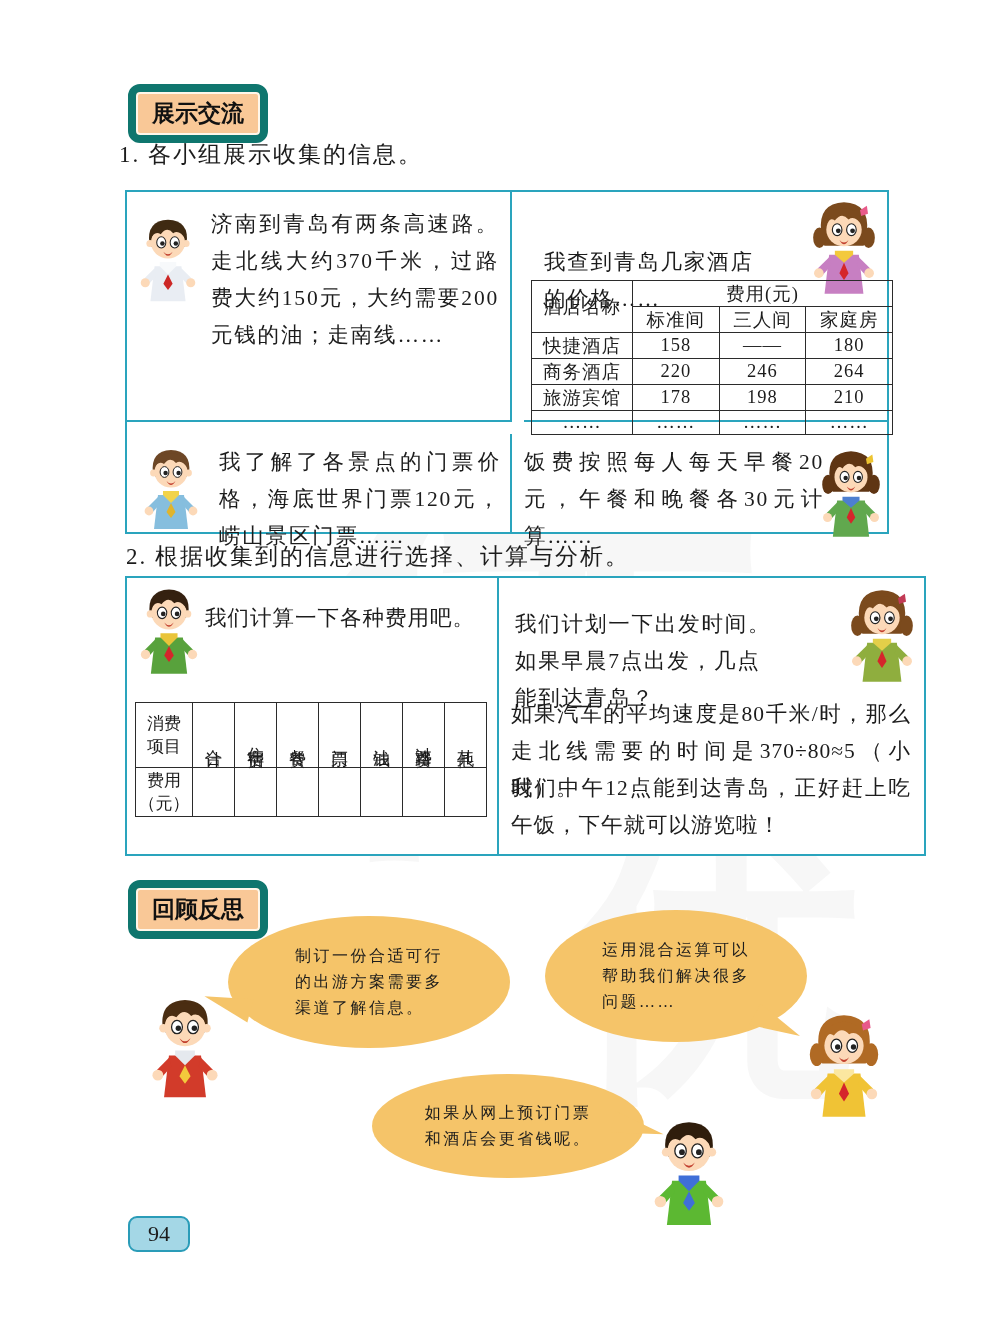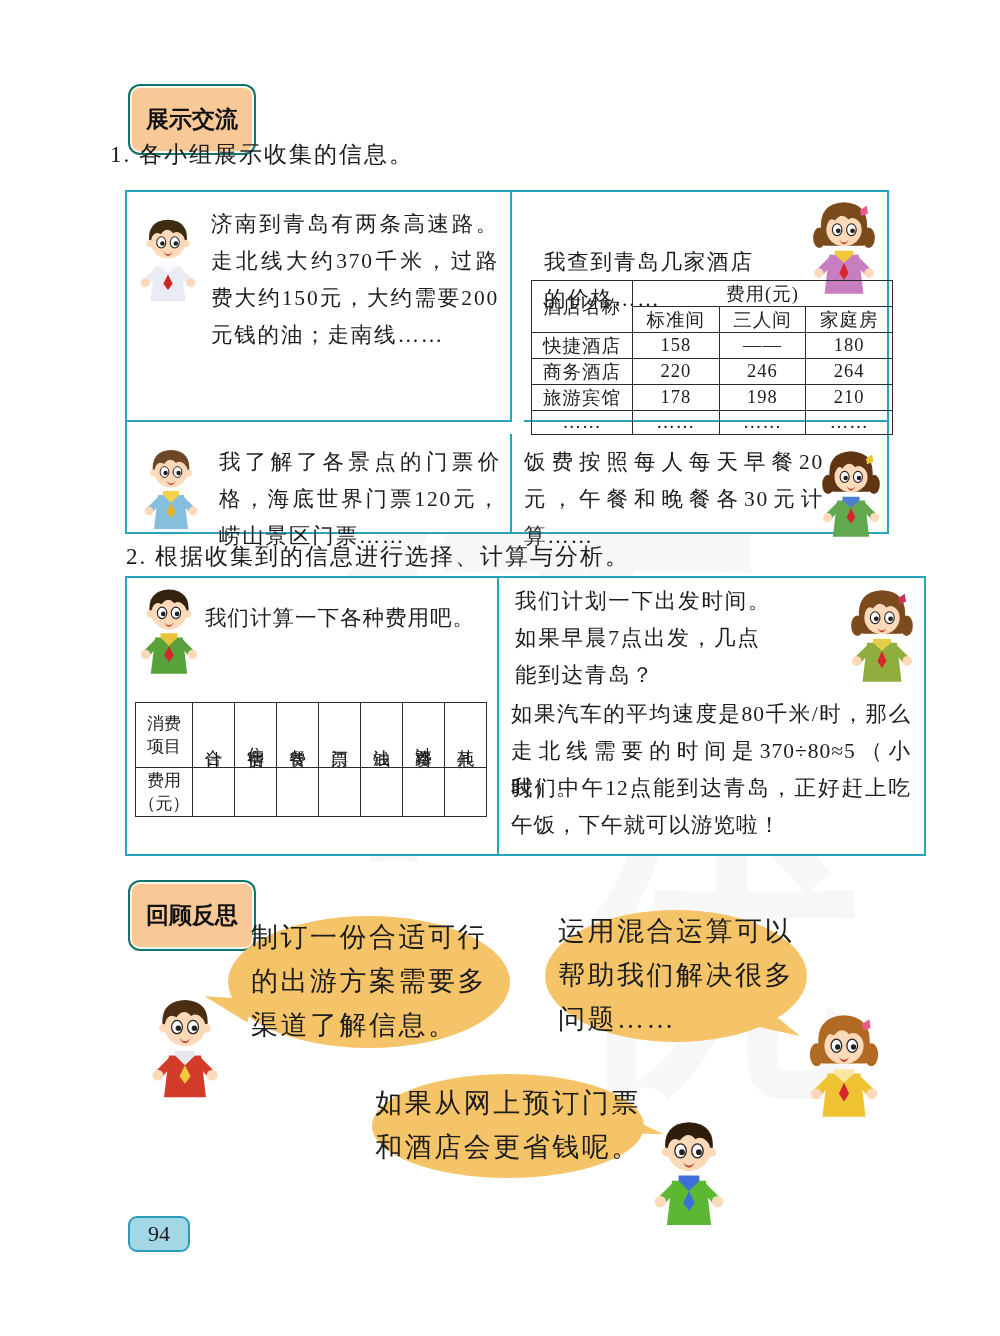--- a/index.html
+++ b/index.html
@@ -3,22 +3,22 @@
 <meta charset="utf-8">
 <style>
   html,body{margin:0;padding:0;background:#fff;}
   .page{position:relative;width:1000px;height:1336px;background:#fff;overflow:hidden;
         font-family:"Liberation Serif",serif;color:#1c1c1c;}
   .watermark{position:absolute;left:300px;top:330px;font-size:460px;color:rgba(60,60,60,0.045);
              font-family:"Liberation Sans",sans-serif;font-weight:700;pointer-events:none;}
   .watermark2{position:absolute;left:560px;top:760px;font-size:300px;color:rgba(60,60,60,0.04);
              font-family:"Liberation Sans",sans-serif;font-weight:700;pointer-events:none;}
 
-  .badge{position:absolute;display:inline-block;background:#f9c897;border:2px solid #0f766e;
-         border-radius:12px;box-shadow:inset 0 0 0 2px #fff7ea;padding:18px 16px;
+  .badge{position:absolute;display:inline-block;background:#f9c897;border:8px solid #0f766e;
+         border-radius:12px;box-shadow:inset 0 0 0 2px #fff7ea;padding:6px 16px;
          font-family:"Liberation Sans",sans-serif;font-weight:700;font-size:23px;color:#111;}
   .numline{position:absolute;font-size:23px;letter-spacing:2px;}
 
   .frame{position:absolute;border:2.5px solid #2aa4bd;background:#fff;}
   .q{position:relative;box-sizing:border-box;}
   .grid1{display:grid;grid-template-columns:385px 1fr;grid-template-rows:230px 1fr;width:100%;height:100%;gap:12px;}
   .grid1 .c1{border-right:2.5px solid #2aa4bd;border-bottom:2.5px solid #2aa4bd;}
   .grid1 .c2{border-bottom:2.5px solid #2aa4bd;}
   .grid1 .c3{border-right:2.5px solid #2aa4bd;}
   .grid2{display:grid;grid-template-columns:372px 1fr;width:100%;height:100%;}
@@ -35,21 +35,21 @@
       font-family:"Liberation Serif",serif;padding:0 2px;}
   .hoteltb td{font-size:18.5px;height:23px;letter-spacing:1px;}
   .hoteltb tr.h td{height:22px;}
   .statstb th,.statstb td{font-size:17px;letter-spacing:0;}
   .vert{writing-mode:vertical-rl;text-orientation:upright;letter-spacing:2px;margin:0 auto;line-height:1;}
   .stats-title{position:absolute;width:100%;text-align:center;font-family:"Liberation Sans",sans-serif;
       font-weight:700;font-size:20px;letter-spacing:1px;}
 
   .bubble{position:absolute;background:#f5c469;border-radius:50%;display:flex;align-items:center;
       justify-content:center;text-align:left;}
-  .bubble .btxt{font-size:27px;line-height:1.62;letter-spacing:2.5px;}
+  .bubble .btxt{font-size:16px;line-height:1.62;letter-spacing:2.5px;}
   .tail{position:absolute;width:0;height:0;}
 
   .pagenum{position:absolute;left:128px;top:1216px;width:58px;height:32px;background:#a4d7e6;
       border:2.5px solid #2a9cb8;border-radius:9px;display:flex;align-items:center;justify-content:center;
       font-size:22px;font-family:"Liberation Serif",serif;}
 </style>
 </head>
 <body>
 
 <div class="page">
@@ -96,21 +96,21 @@
         <path d="M17,50 L7,60 L11,66 L19,57 Z" fill="var(--shirt)"></path>
         <circle cx="8" cy="64" r="4.2" fill="var(--skin,#fcd9b8)"></circle>
         <path d="M43,50 L53,60 L49,66 L41,57 Z" fill="var(--shirt)"></path>
         <circle cx="52" cy="64" r="4.2" fill="var(--skin,#fcd9b8)"></circle>
       </symbol>
     </defs>
   </svg>
 
   <div class="badge" style="left:128px;top:84px;">展示交流</div>
 
-  <div class="numline kai" style="left:110px;top:139px;">1. 各小组展示收集的信息。</div>
+  <div class="numline kai" style="left:119px;top:139px;">1. 各小组展示收集的信息。</div>
 
   <div class="frame" style="left:125px;top:190px;width:760px;height:340px;">
     <div class="grid1">
 
       <div class="q c1">
         <svg class="avatar" style="left:10px;top:16px;width:62px;height:104px;--hair:#3f2a12;--shirt:#e9edf3;--collar:#f7f9fb;--tie:#cc2725;">
             <use href="#kid-boy"></use>
           </svg>
         <div class="speech kai" style="position:absolute;left:84px;top:14px;width:288px;">济南到青岛有两条高速路。走北线大约370千米，过路费大约150元，大约需要200元钱的油；走南线……</div>
       </div>
@@ -208,21 +208,21 @@
             <td></td>
             <td></td>
             <td></td>
             <td></td>
           </tr>
         </tbody>
           </table>
       </div>
 
       <div class="q">
-        <div class="speech kai preline" style="position:absolute;left:16px;top:5px;width:300px;">我们计划一下出发时间。
+        <div class="speech kai preline" style="position:absolute;left:16px;top:28px;width:300px;">我们计划一下出发时间。
 如果早晨7点出发，几点
 能到达青岛？</div>
         <svg class="avatar" style="right:6px;top:10px;width:72px;height:96px;--hair:#7b4a1d;--shirt:#8fae3e;--collar:#e3cf49;--tie:#d5262b;--bow:#c23a55;">
             <use href="#kid-girl"></use>
           </svg>
         <div class="speech kai" style="position:absolute;left:12px;top:118px;width:400px;letter-spacing:1px;">如果汽车的平均速度是80千米/时，那么走北线需要的时间是370÷80≈5（小时）。</div>
         <div class="speech kai" style="position:absolute;left:12px;top:192px;width:400px;letter-spacing:1px;">我们中午12点能到达青岛，正好赶上吃午饭，下午就可以游览啦！</div>
       </div>
     </div>
   </div>

